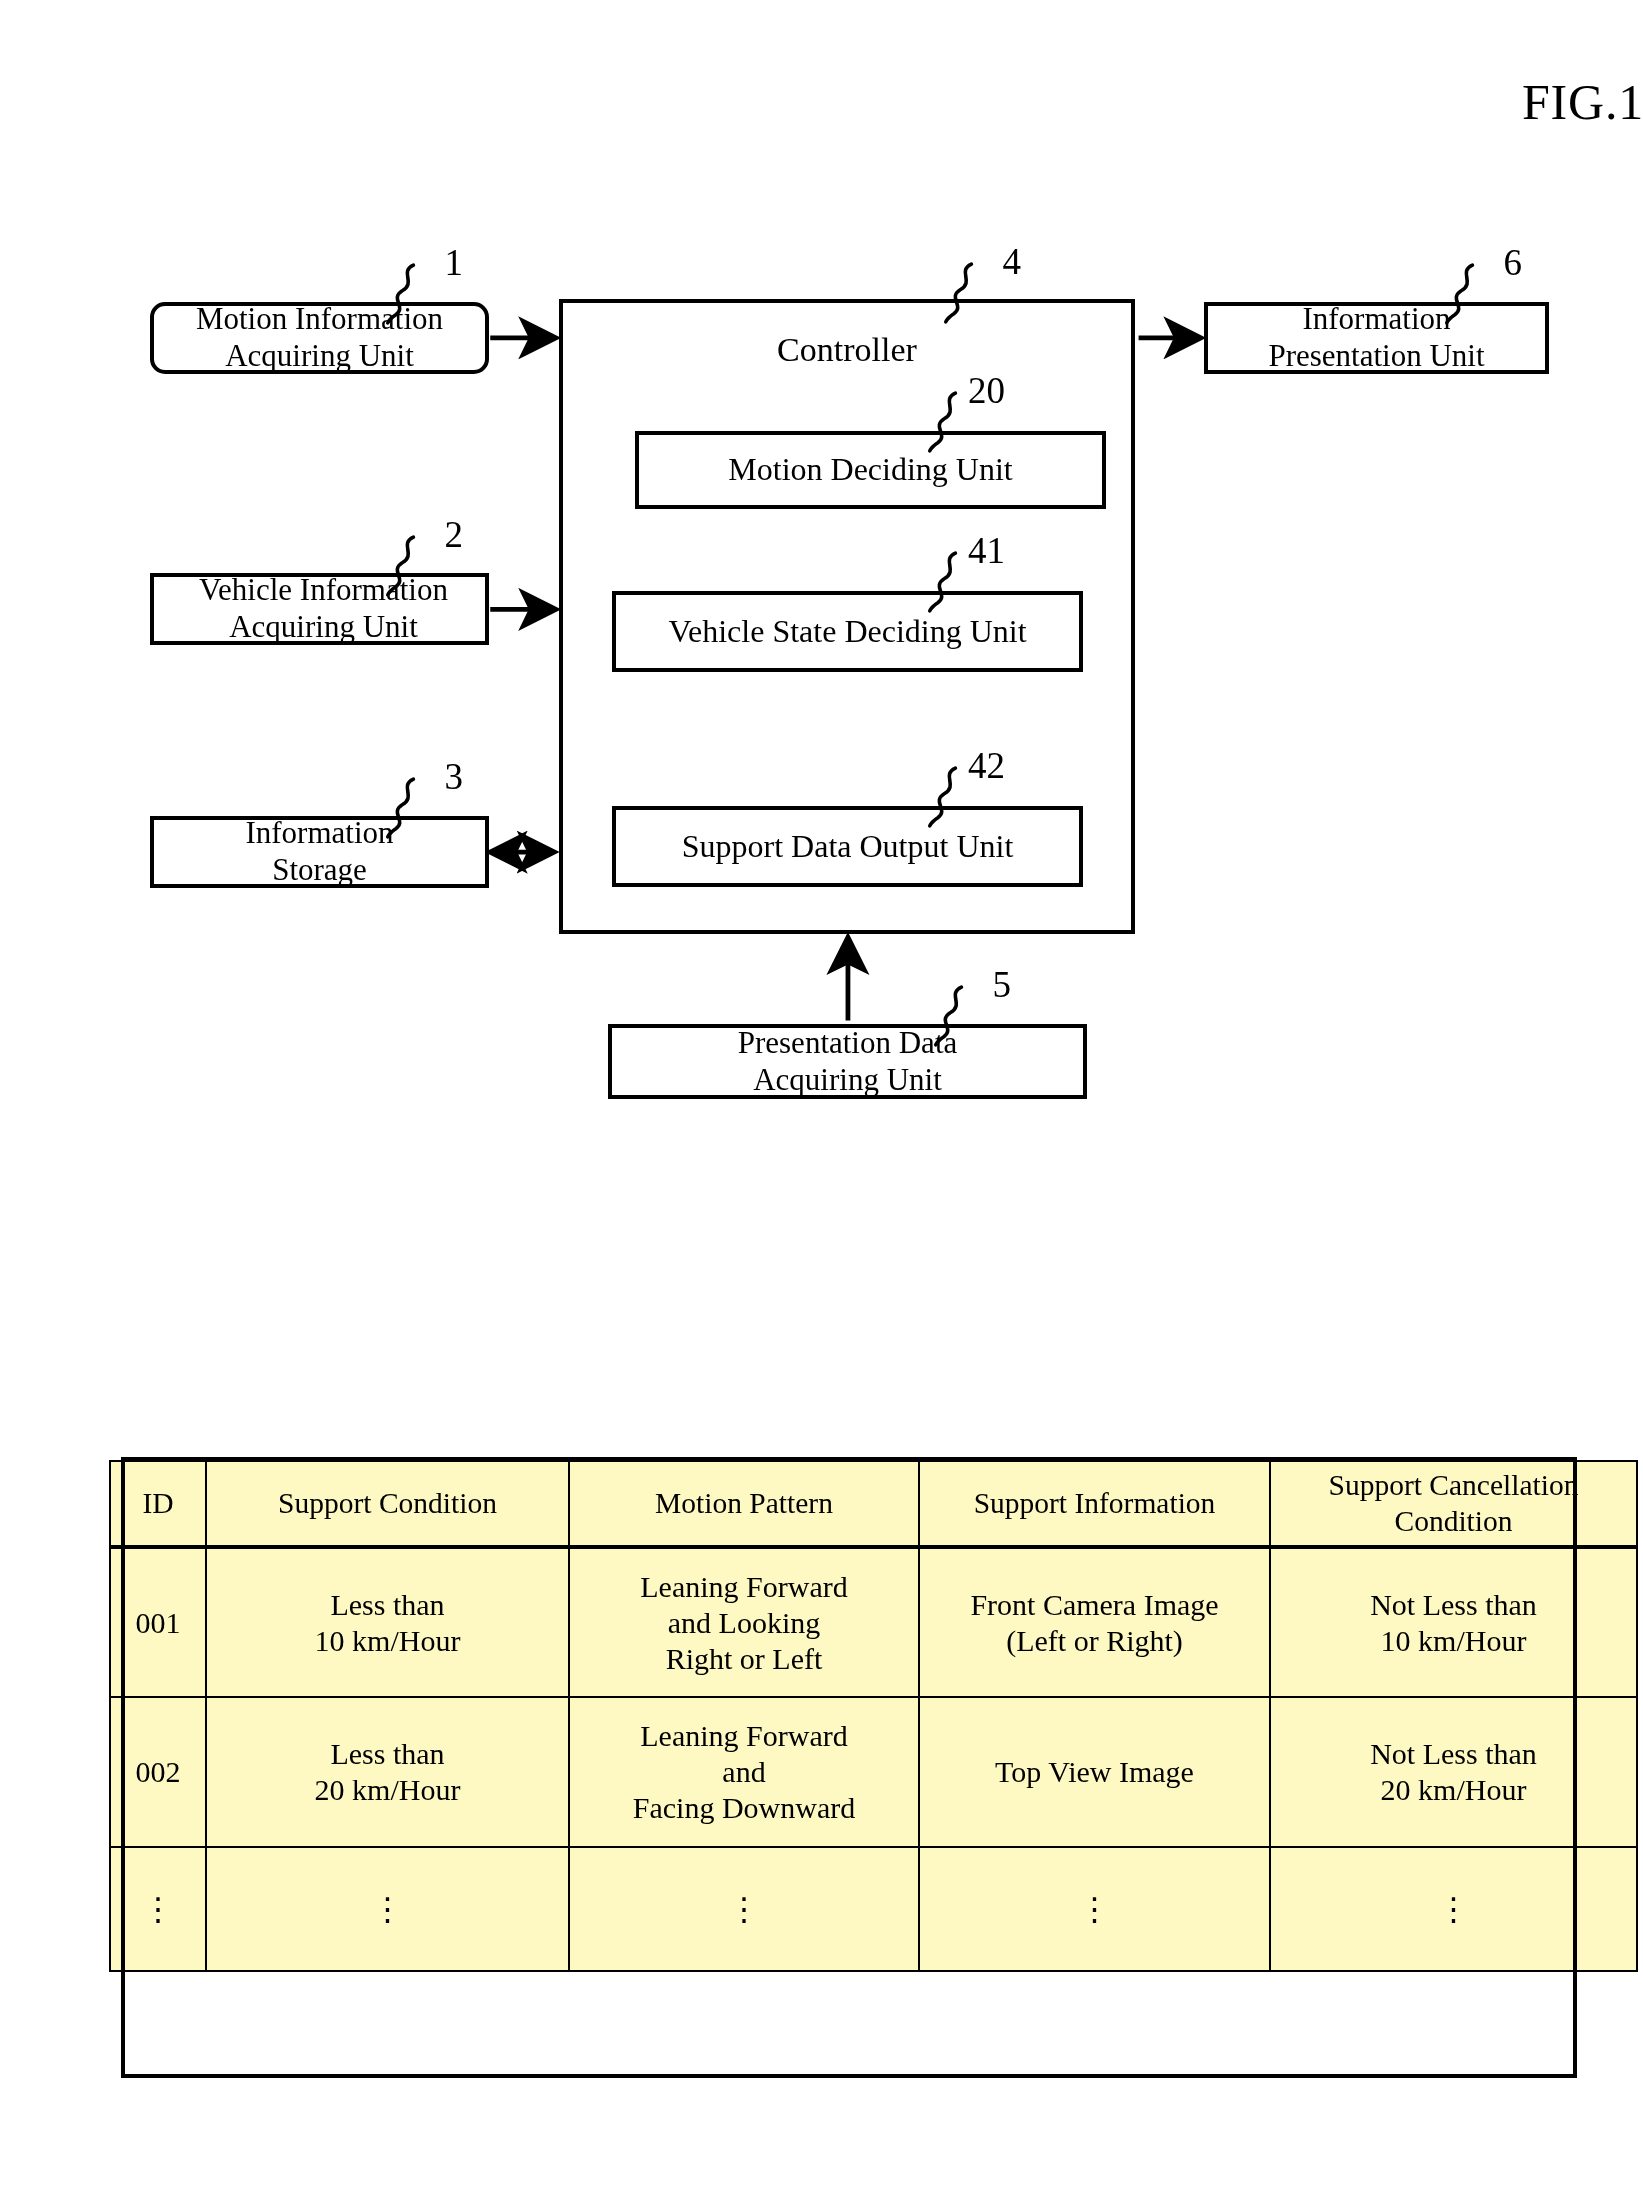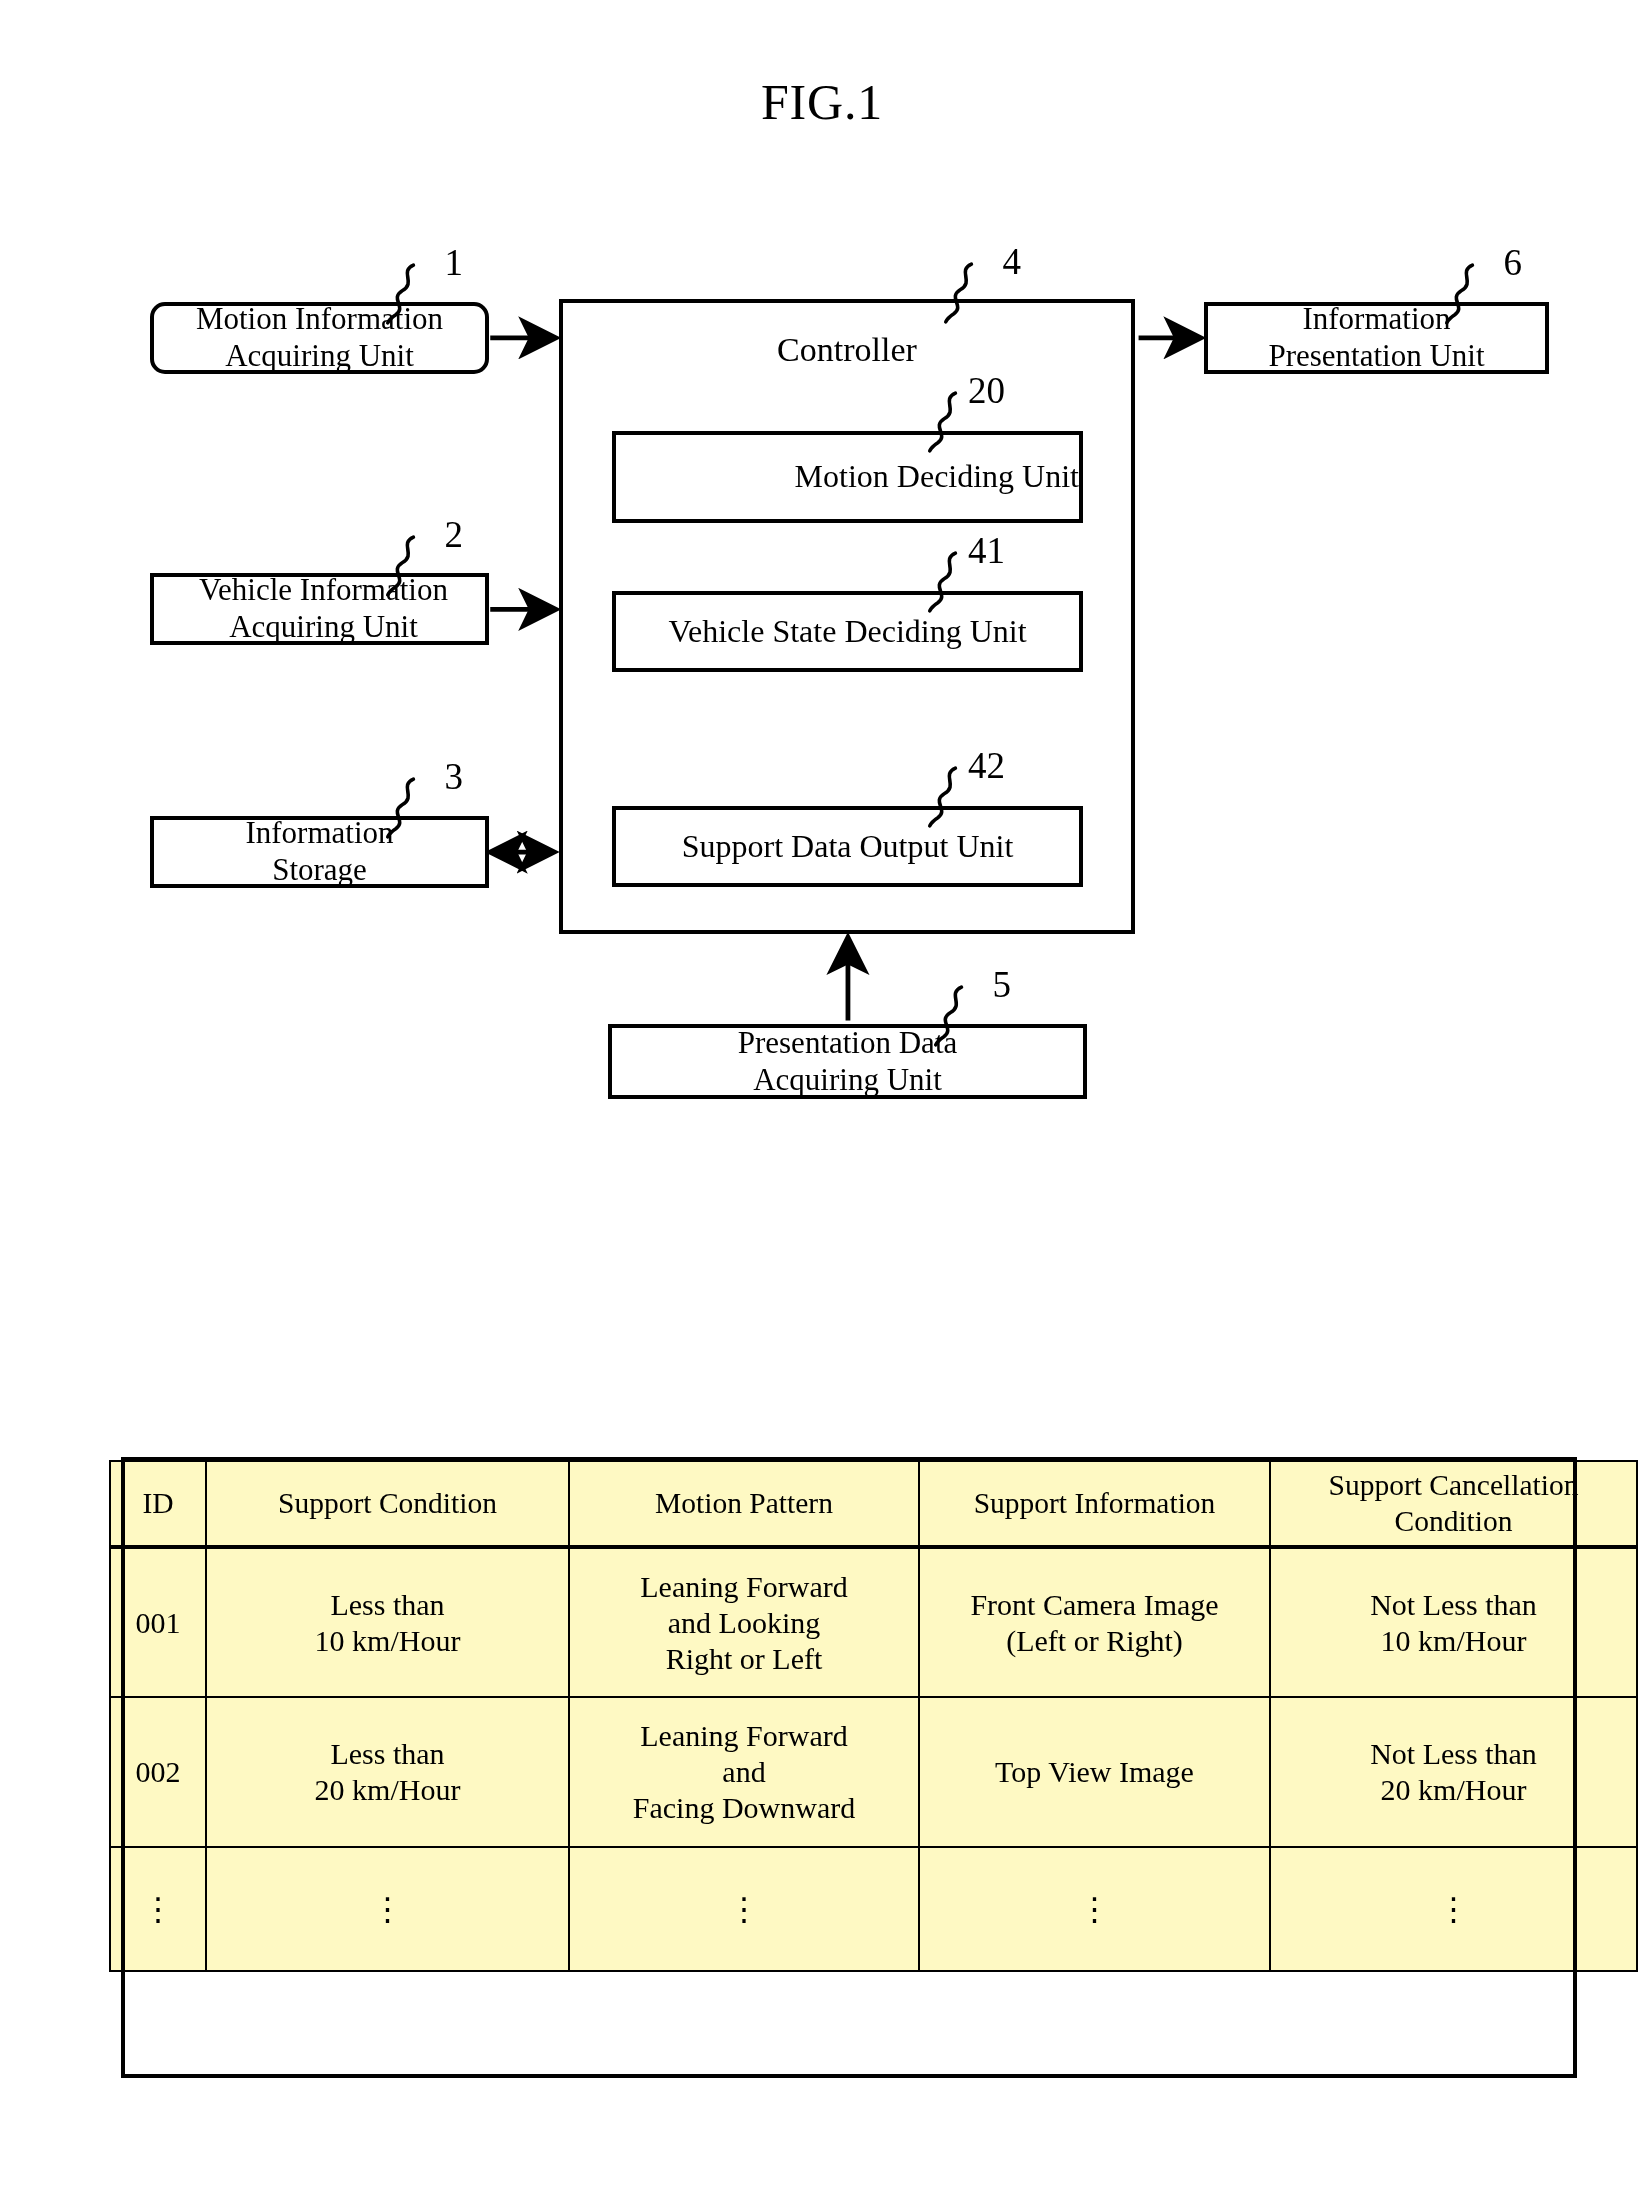--- a/index.html
+++ b/index.html
@@ -16,21 +16,21 @@
     overflow: hidden;
   }
   .page {
     position: absolute;
     inset: 0;
   }
 
   
   .fig-title {
     position: absolute;
-    text-align: center;
+    text-align: right;
     font-size: 50px;
     letter-spacing: 0.8px;
     white-space: nowrap;
   }
   #fig1-title { left: 0; right: 0; top: 73px; }
   #fig2-title { left: 0; right: 0; top: 1306px; }
 
   
   .blk {
     position: absolute;
@@ -57,21 +57,21 @@
     left: 559px; top: 299px; width: 576px; height: 635px;
     display: block;
     border-width: 4.8px;
   }
   #controller-label {
     position: absolute;
     left: 0; right: 0; top: 27px;
     text-align: center;
     font-size: 34px;
   }
-  #blk-motion-decide   { left: 612px; top: 431px;  width: 471px; height: 92px; justify-content: flex-end; }
+  #blk-motion-decide   { left: 635px; top: 431px;  width: 471px; height: 78px; }
   #blk-vehicle-decide  { left: 612px; top: 591px;  width: 471px; height: 81px; }
   #blk-support-output  { left: 612px; top: 806px; width: 471px; height: 81px; }
 
   
   .ref {
     position: absolute;
     width: 88px;
     height: 80px;
     pointer-events: none;
   }

